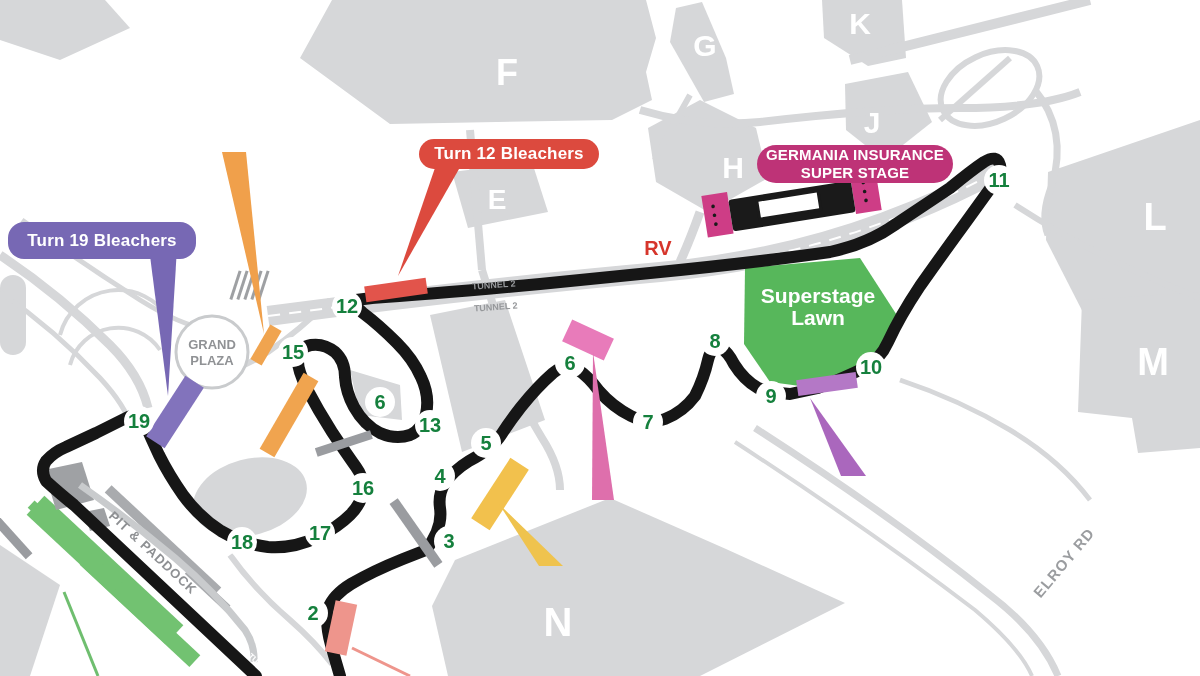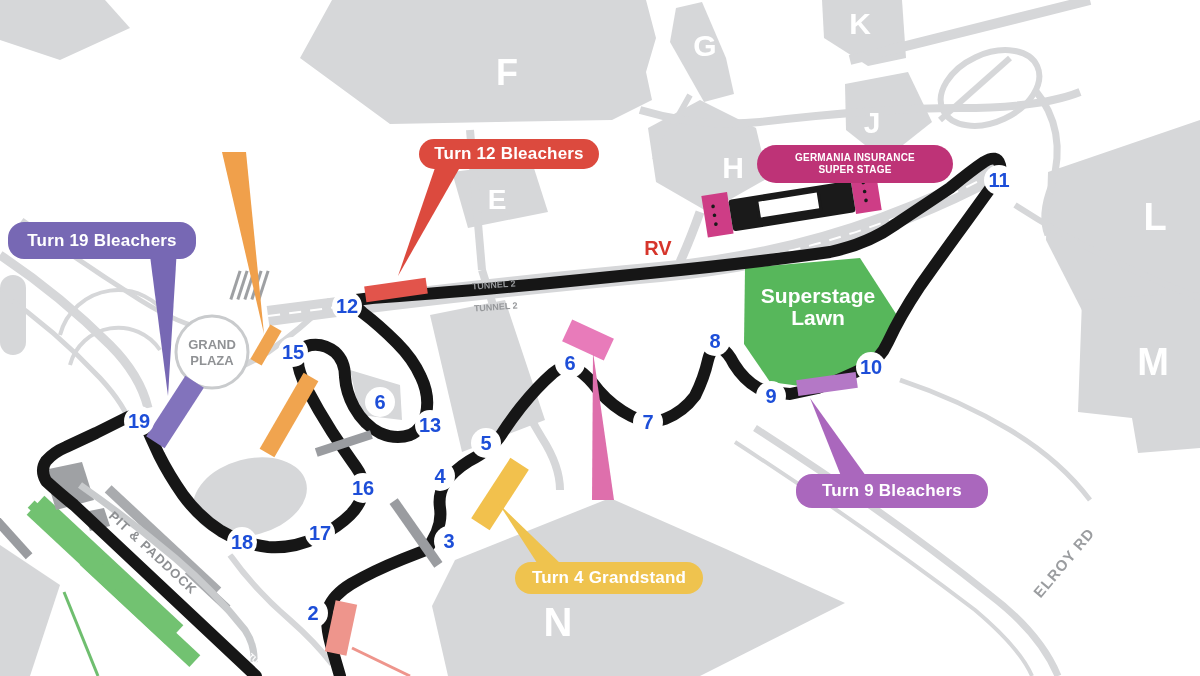--- a/index.html
+++ b/index.html
@@ -1,21 +1,21 @@
 <!DOCTYPE html>
 <html><head>
 <meta charset="utf-8">
 <style>
   html,body{margin:0;padding:0;background:#fff;font-family:"Liberation Sans",sans-serif;}
   .map-canvas{position:relative;width:1200px;height:676px;background:#ffffff;overflow:hidden;}
   .map-canvas svg{position:absolute;left:0;top:0;}
   .pill{position:absolute;color:#fff;font-weight:bold;display:flex;align-items:center;justify-content:center;
         text-align:center;border-radius:16px;font-size:17px;letter-spacing:.2px;z-index:30;box-sizing:border-box;}
-  .pill.small{font-size:10px;line-height:1.2;flex-direction:column;border-radius:19px;}
-  .badge{position:absolute;width:30px;height:30px;border-radius:50%;background:#ffffff;color:#1d4ed8;
+  .pill.small{font-size:15px;line-height:1.2;flex-direction:column;border-radius:19px;}
+  .badge{position:absolute;width:30px;height:30px;border-radius:50%;background:#ffffff;color:#15803d;
          font-weight:bold;font-size:20px;display:flex;align-items:center;justify-content:center;
          transform:translate(-50%,-50%);z-index:20;}
   .svgtxt{font-weight:bold;}
 </style>
 </head>
 <body>
 
 <div class="map-canvas">
 
 <svg width="1200" height="676" viewBox="0 0 1200 676">
@@ -190,17 +190,15 @@
   <div class="pill" style="left:419px;top:139px;width:180px;height:30px;background:#DC4A3E">Turn 12 Bleachers</div>
 
   <div class="pill" style="left:8px;top:222px;width:188px;height:37px;background:#7768B4">Turn 19 Bleachers</div>
 
   <div class="pill small" style="left:757px;top:145px;width:196px;height:38px;background:#BE3377">
     <span>GERMANIA INSURANCE</span>
     <span>SUPER STAGE</span>
   </div>
 
 
-  <div class="pill" style="left:796px;top:474px;width:192px;height:34px;background:#AA67BD">Turn 9 Bleachers</div>
-
-  <div class="pill" style="left:515px;top:562px;width:188px;height:32px;background:#EFC34E">Turn 4 Grandstand</div>
+
 
 </div>
 
 </body></html>

